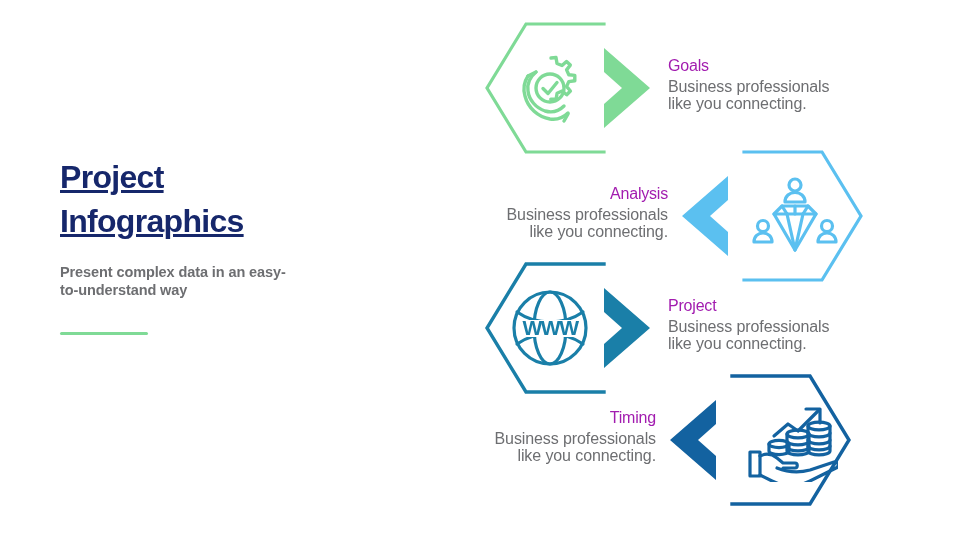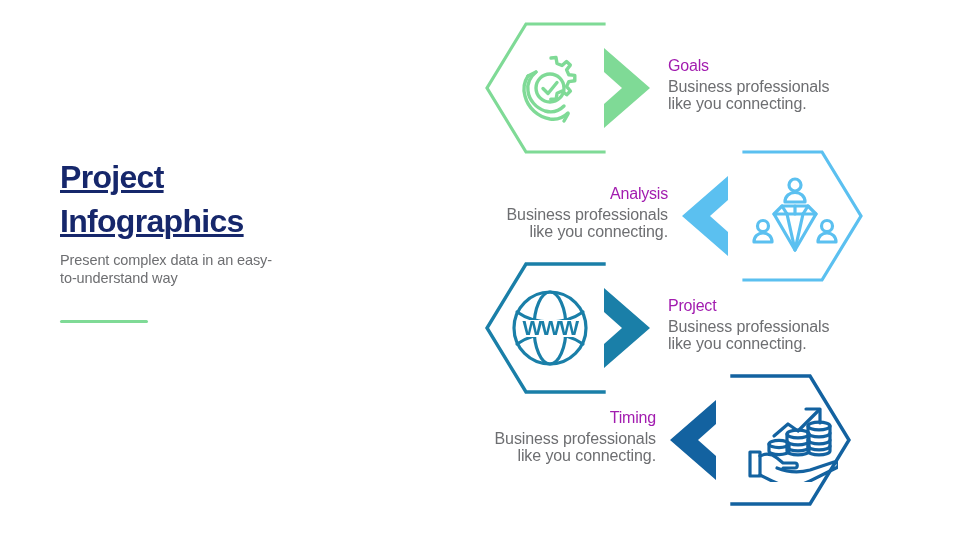--- a/index.html
+++ b/index.html
@@ -23,25 +23,26 @@
   }
   #main-title {
     font-size:32px;
     font-weight:bold;
     line-height:44px;
     color:#16276b;
     letter-spacing:-0.7px;
     text-decoration:underline;
   }
   #subtitle {
-    margin-top:8px;
+    margin-top:20px;
     font-size:14.5px;
     line-height:18px;
     color:#6d6e71;
     letter-spacing:-0.1px;
+    font-weight:bold;
   }
   #accent-rule {
     margin-top:33px;
     width:88px;
     height:3px;
     background:#7fda96;
     border-radius:2px;
   }
 
   

